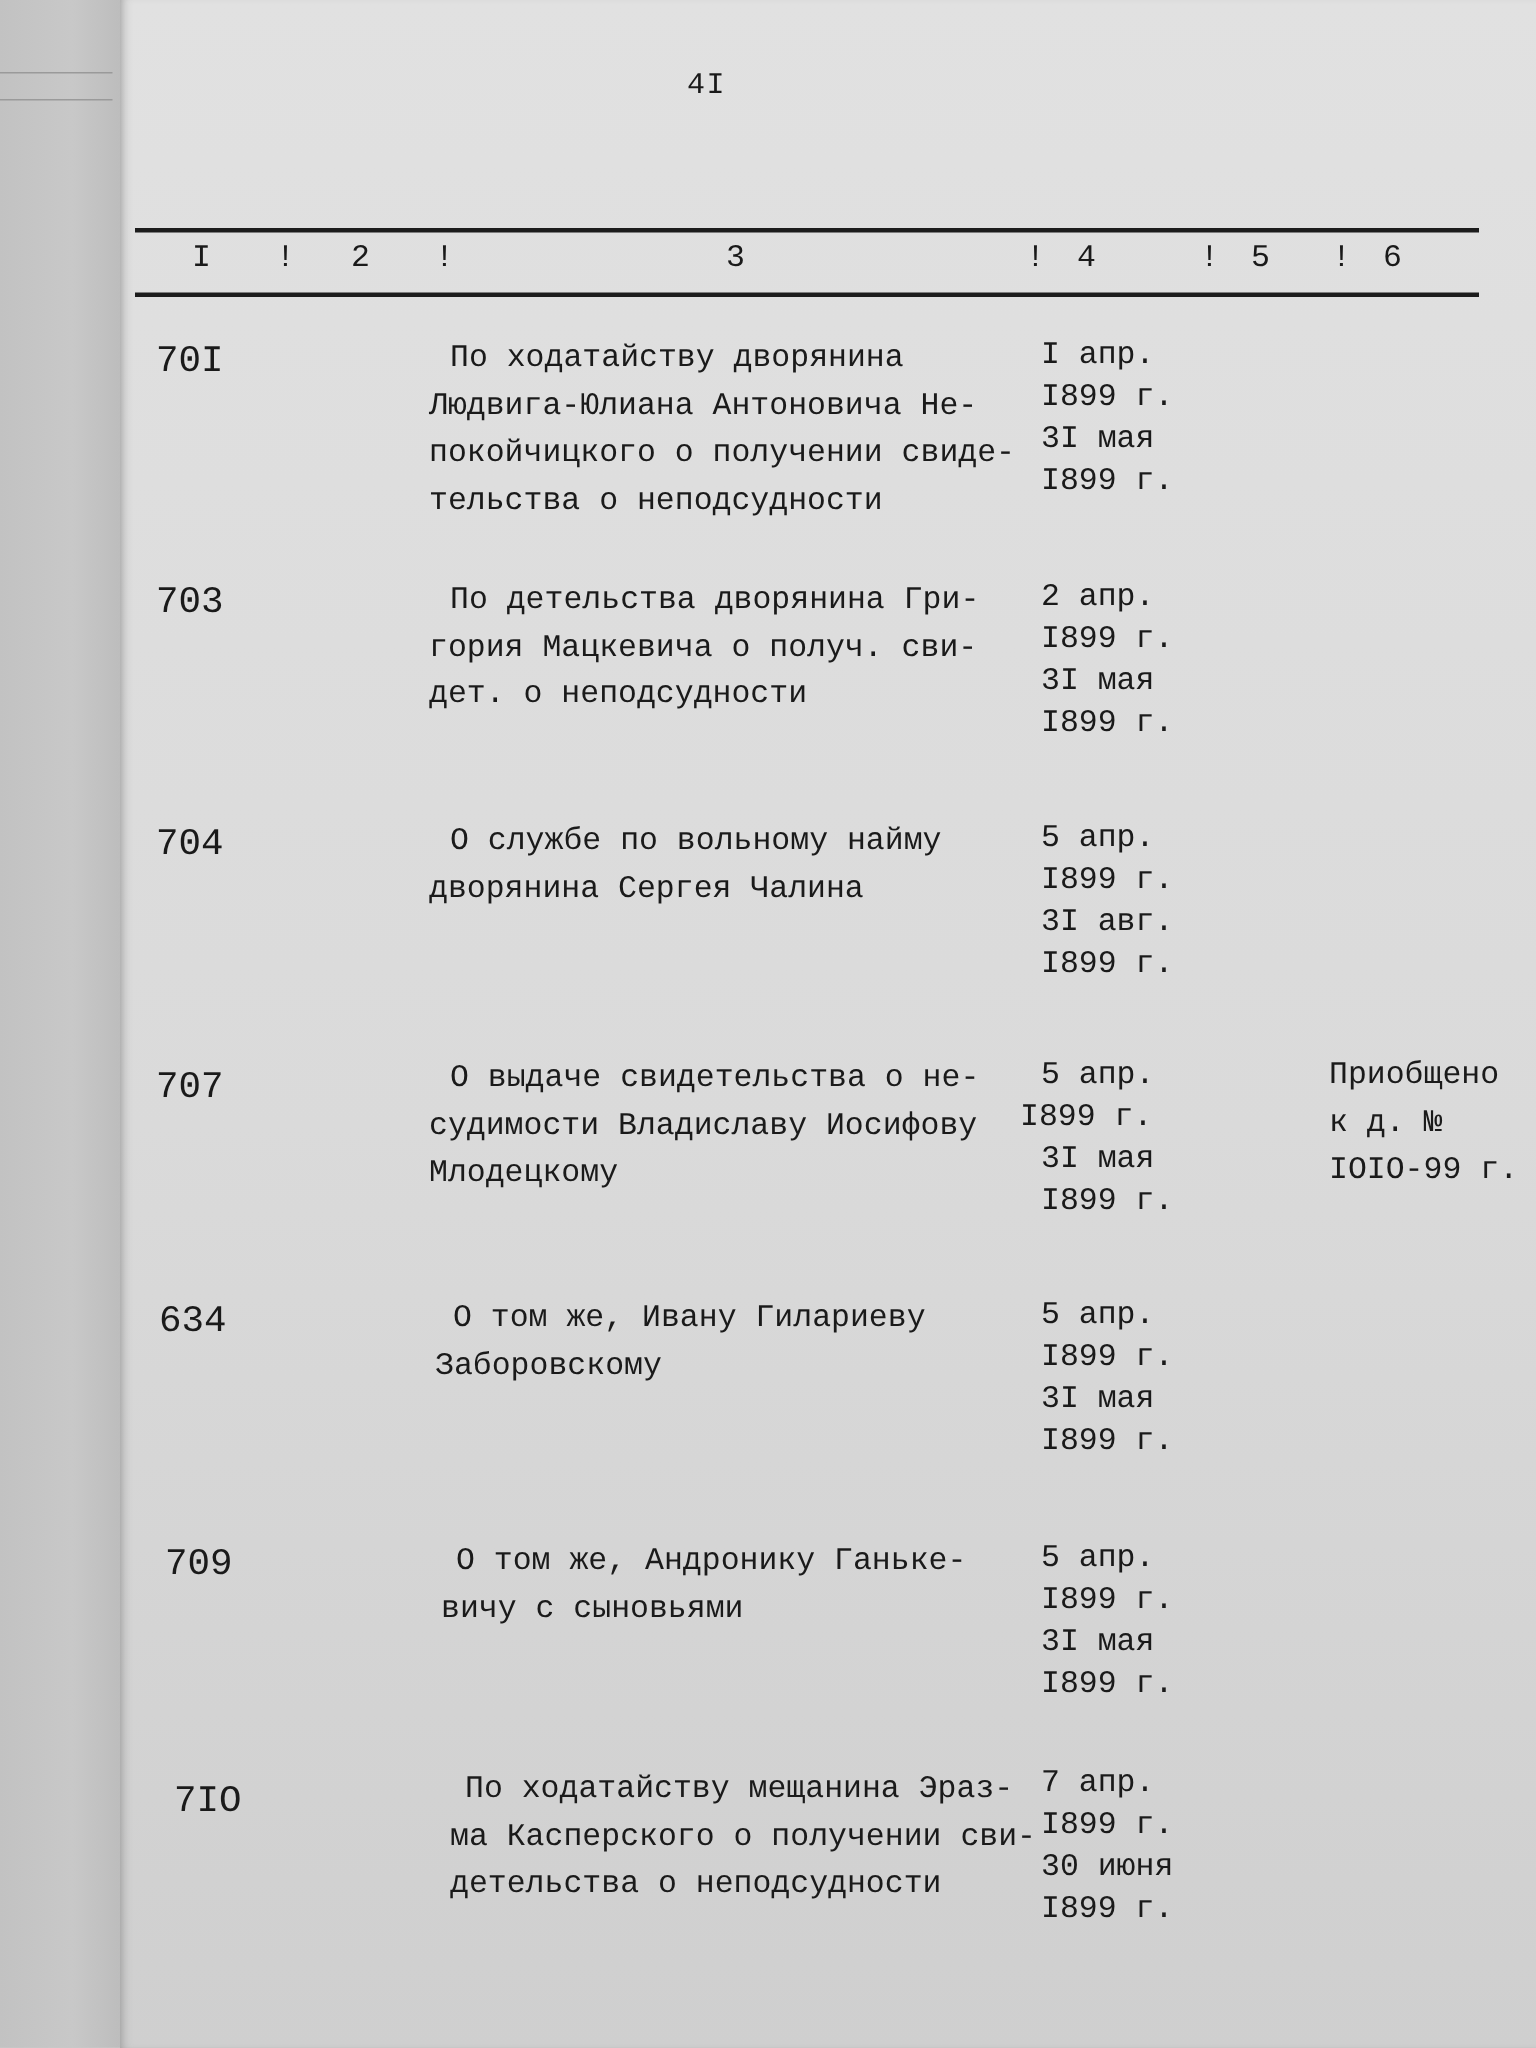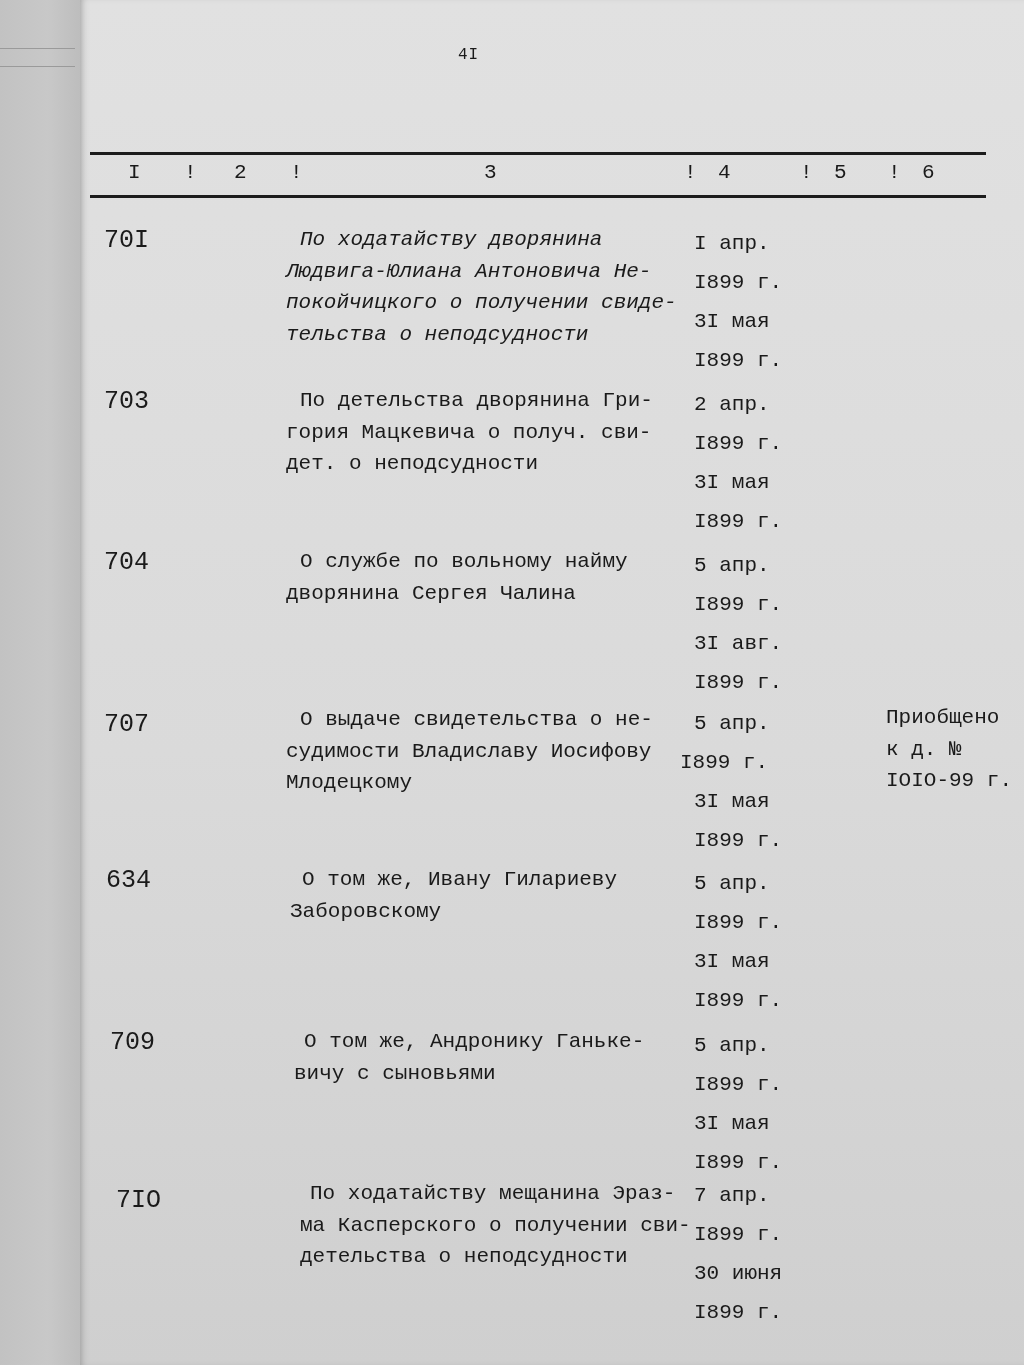--- a/index.html
+++ b/index.html
@@ -16,34 +16,34 @@
     }
     .left-page .rule {
       position: absolute; left: 0; width: 75px; height: 1px; background: #9a9a9a;
     }
     .page {
       position: absolute; left: 80px; top: 0; width: 944px; height: 1365px;
       background: linear-gradient(to bottom, #e1e1e1 0%, #dadada 55%, #cfcfcf 100%);
       box-shadow: inset 6px 0 8px -6px #8a8a8a;
     }
     .page-number {
-      position: absolute; left: 458px; top: 46px; font-size: 16px; letter-spacing: 1px;
+      position: absolute; left: 458px; top: 46px; font-size: 20px; letter-spacing: 1px;
     }
     .hr {
       position: absolute; left: 90px; width: 896px; height: 3px; background: #1c1c1c;
     }
     .hr.top { top: 152px; }
     .hr.bottom { top: 195px; }
     .header-cell {
       position: absolute; top: 161px; font-size: 21px;
     }
     .row { position: absolute; left: 0; width: 1024px; }
     .row .num { position: absolute; font-size: 25px; }
     .row .desc { position: absolute; font-size: 21px; line-height: 31.5px; white-space: pre; }
-    .row .dates { position: absolute; font-size: 21px; line-height: 39px; white-space: pre; }
+    .row .dates { position: absolute; font-size: 21px; line-height: 28px; white-space: pre; }
     .row .note { position: absolute; left: 886px; font-size: 21px; line-height: 31.5px; white-space: pre; }
   </style>
 </head>
 <body>
 
 <div class="left-page">
   <div class="rule" style="top:48px;"></div>
   <div class="rule" style="top:66px;"></div>
 </div>
 
@@ -60,21 +60,21 @@
 <div class="header-cell" style="left:684px;">!</div>
 <div class="header-cell" style="left:718px;">4</div>
 <div class="header-cell" style="left:800px;">!</div>
 <div class="header-cell" style="left:834px;">5</div>
 <div class="header-cell" style="left:888px;">!</div>
 <div class="header-cell" style="left:922px;">6</div>
 <div class="hr bottom"></div>
 
 <div class="row" style="top:226px;">
   <div class="num" style="left:104px;top:0;">70I</div>
-  <div class="desc" style="left:300px;top:-2px;font-style:italic;"><span>По ходатайству дворянина</span>
+  <div class="desc" style="left:300px;top:-2px;"><span>По ходатайству дворянина</span>
 <span style="margin-left:-14px;">Людвига-Юлиана Антоновича Не-</span>
 <span style="margin-left:-14px;">покойчицкого о получении свиде-</span>
 <span style="margin-left:-14px;">тельства о неподсудности</span></div>
   <div class="dates" style="left:694px;top:-2px;"><span>I апр.</span>
 <span>I899 г.</span>
 <span>3I мая</span>
 <span>I899 г.</span></div>
 </div>
 
 <div class="row" style="top:387px;">

